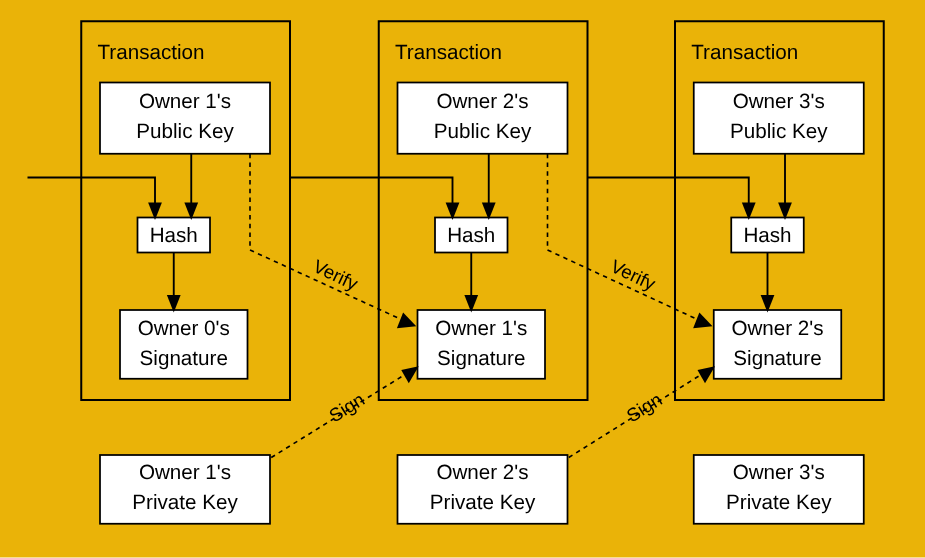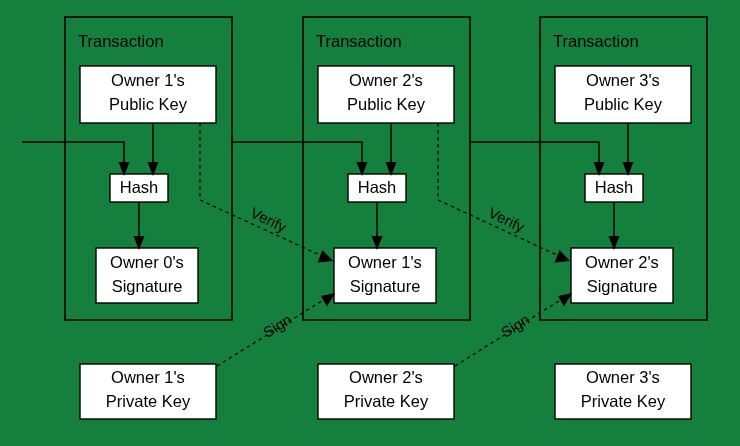--- a/index.html
+++ b/index.html
@@ -4,21 +4,21 @@
 <style>
   html, body {
     margin: 0;
     padding: 0;
     background: #ffffff;
   }
   #canvas {
     position: relative;
     width: 740px;
     height: 446px;
-    background: #15803d;
+    background: #eab308;
     font-family: "Liberation Sans", sans-serif;
     overflow: hidden;
   }
   #canvas svg {
     position: absolute;
     left: 0;
     top: 0;
     width: 740px;
     height: 446px;
   }

